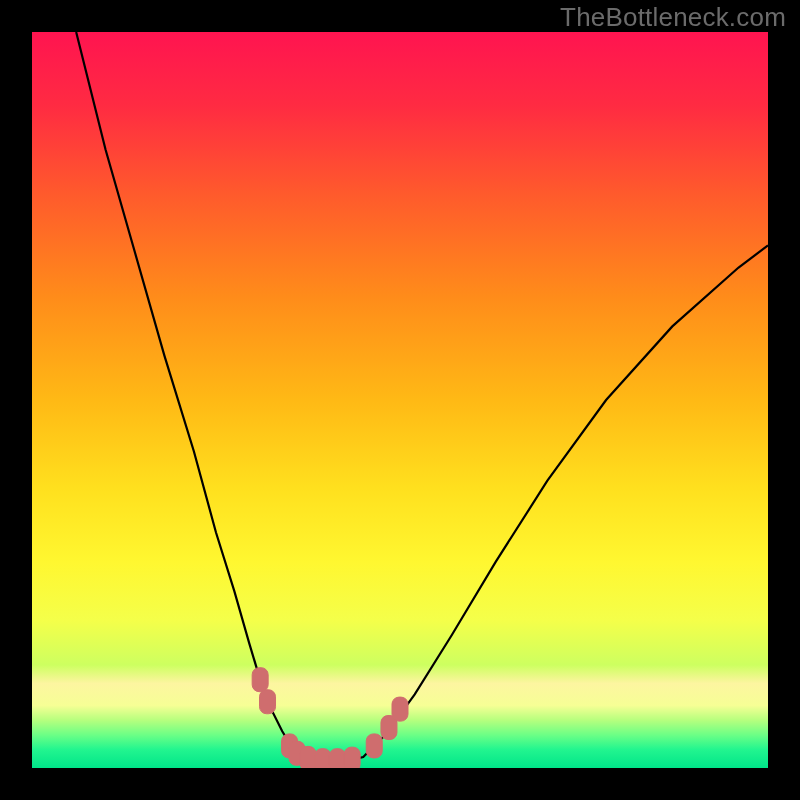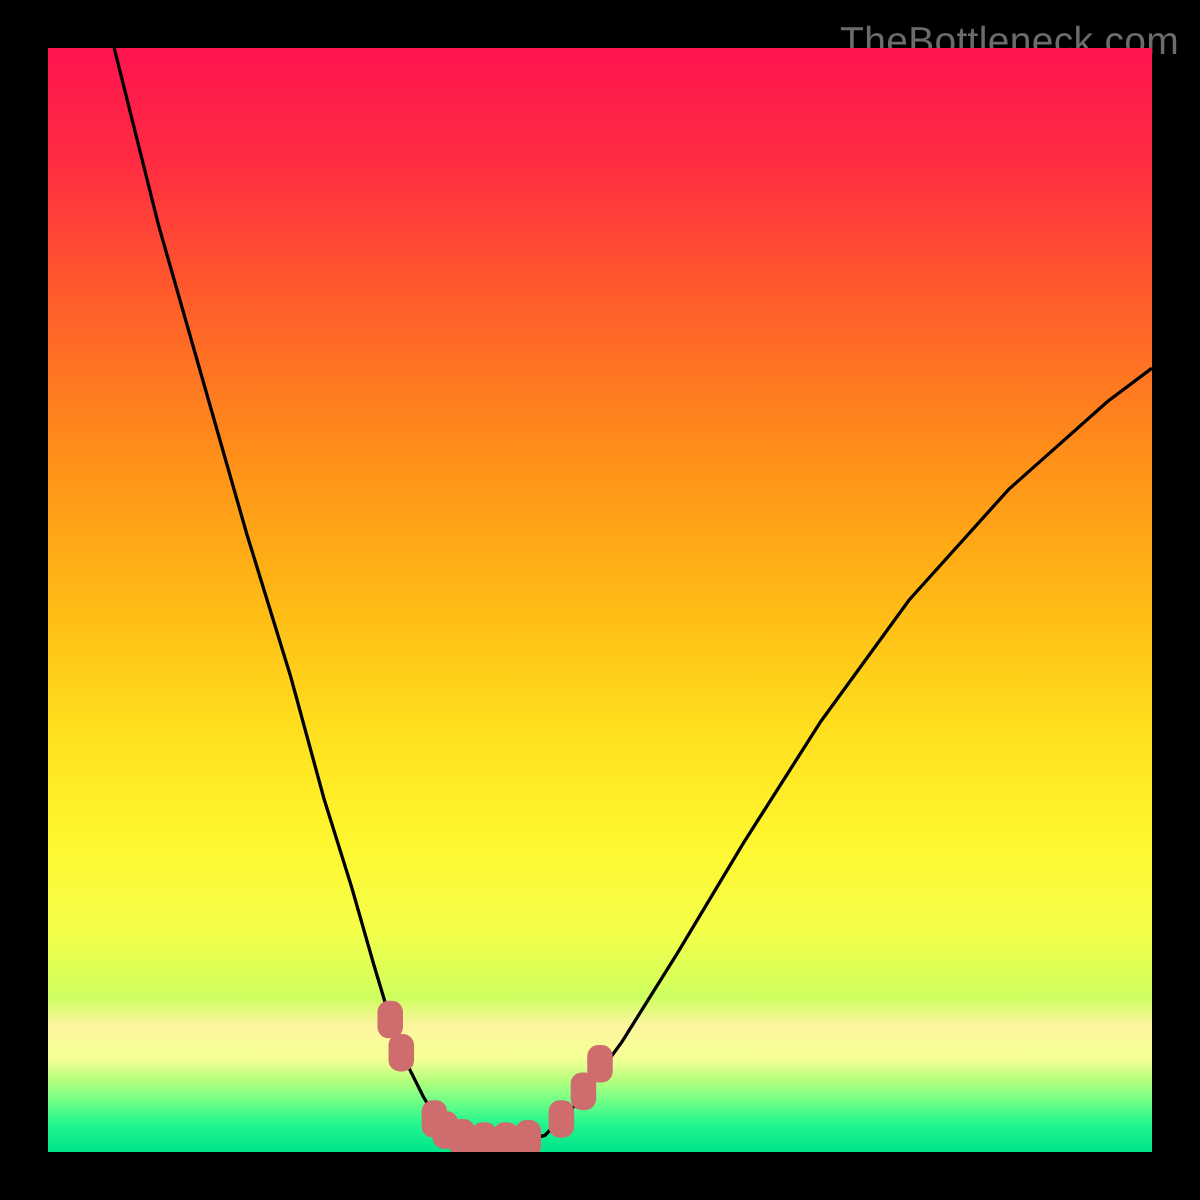--- a/index.html
+++ b/index.html
@@ -19,21 +19,21 @@
   .plot {
     position: absolute;
     left: 32px;
     top: 32px;
     width: 736px;
     height: 736px;
     overflow: hidden;
   }
   .watermark {
     position: absolute;
-    top: 12px;
+    top: 2px;
     right: 14px;
     color: #6b6b6b;
     font-size: 26px;
     letter-spacing: 0.2px;
     font-weight: 400;
     user-select: none;
   }
   svg { display: block; }
 </style>
 </head>

